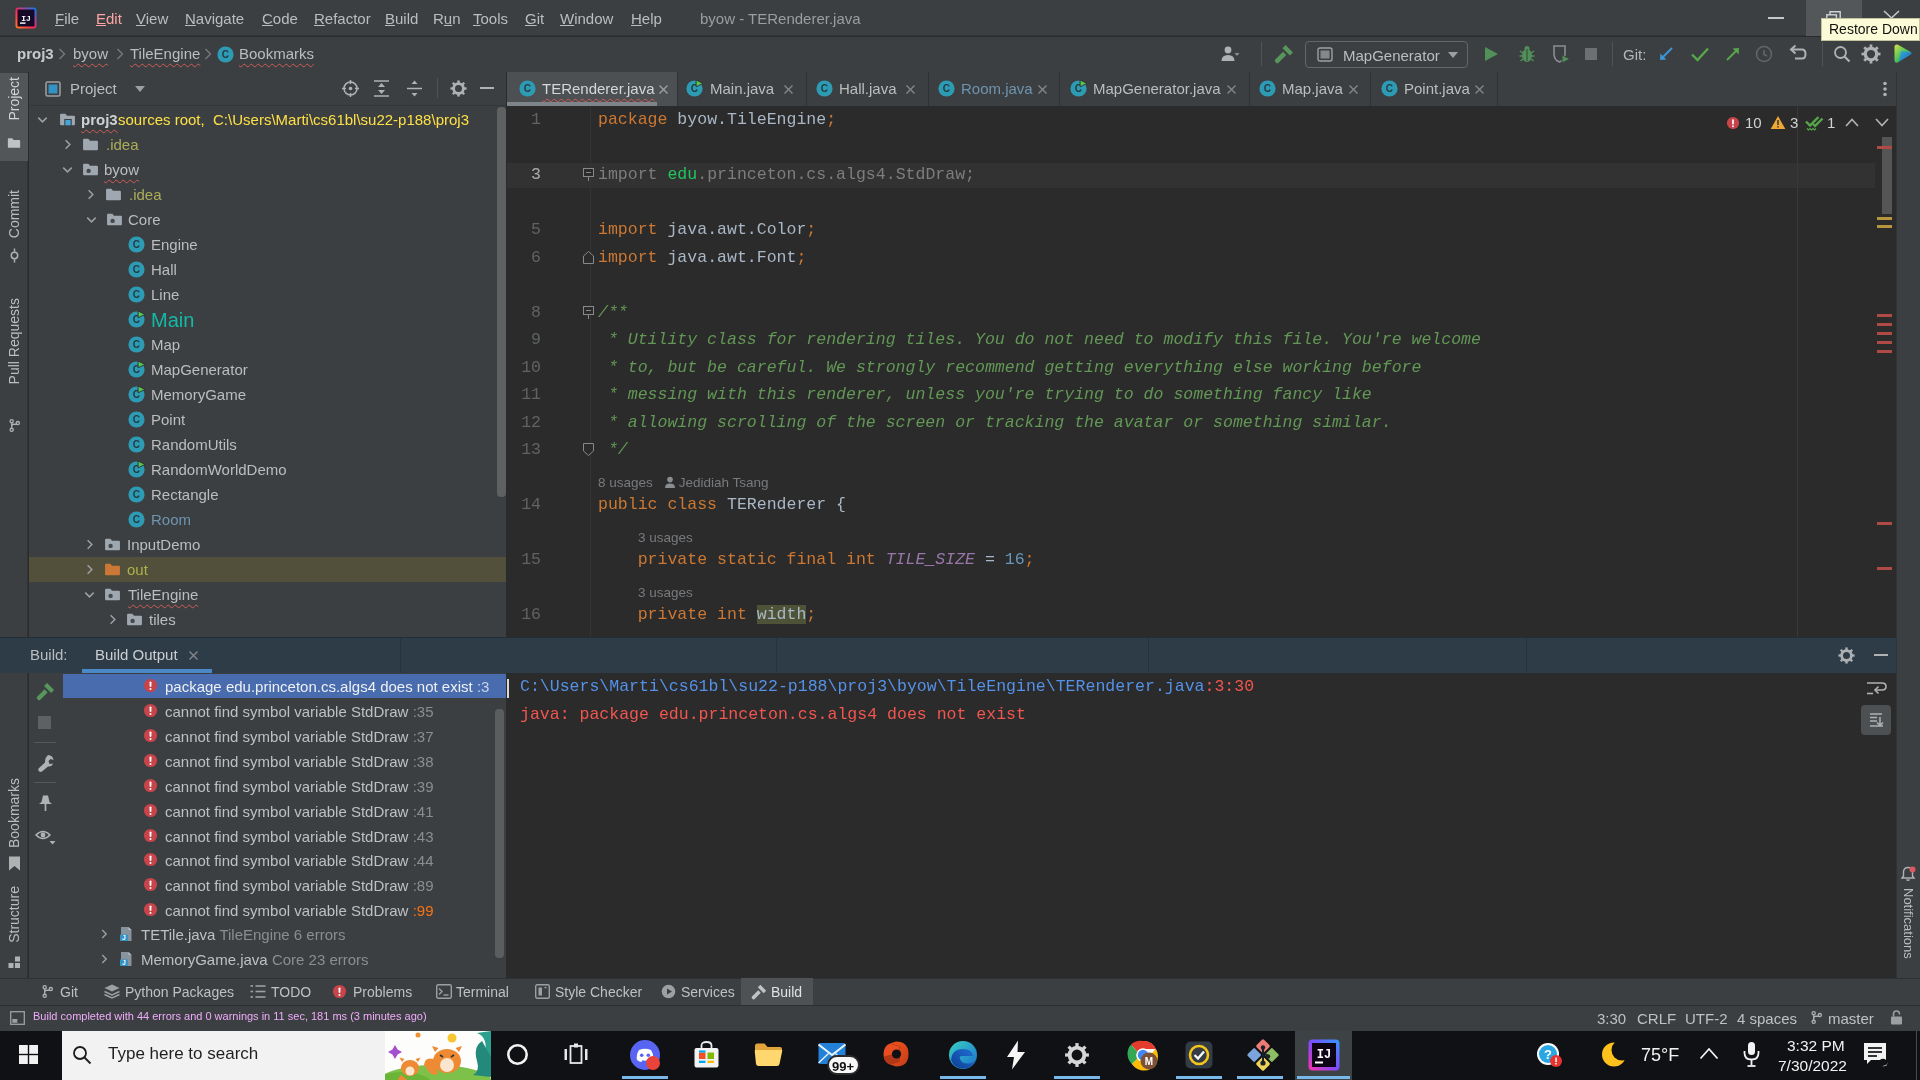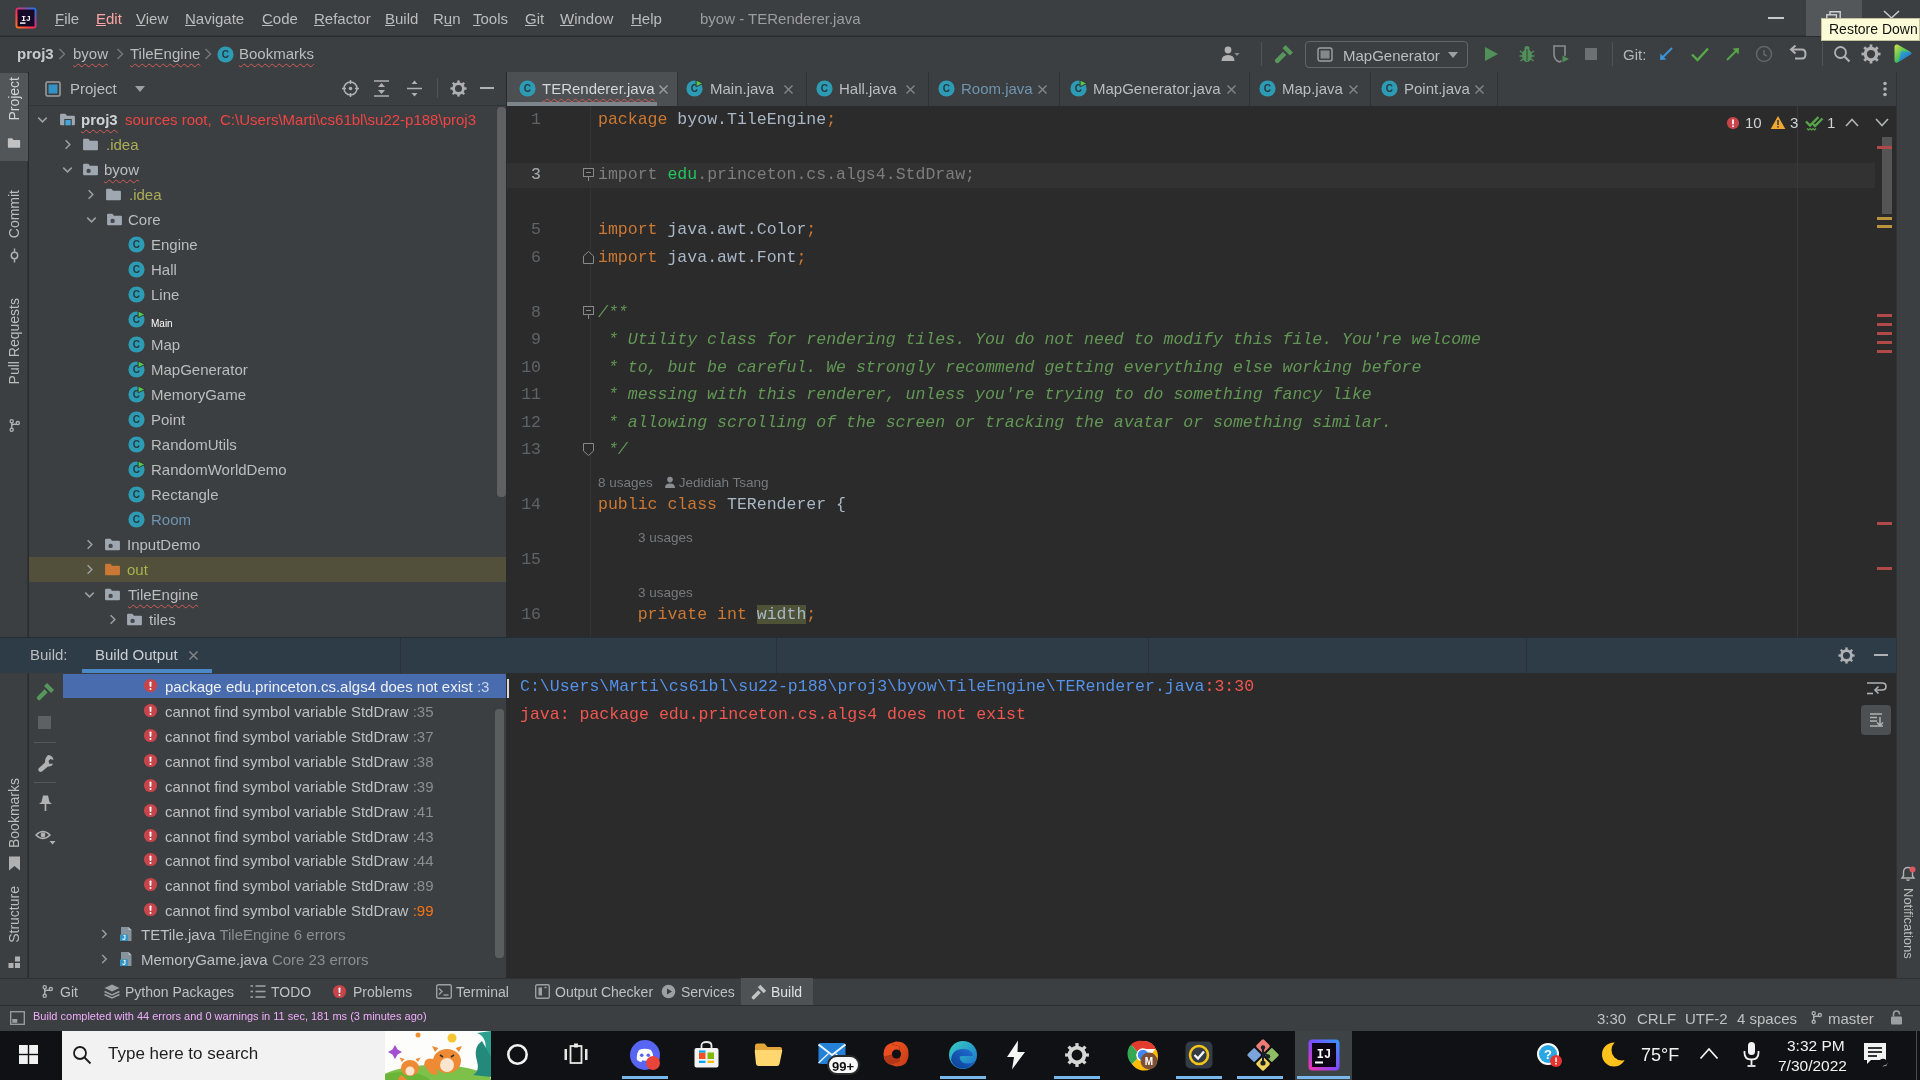--- a/index.html
+++ b/index.html
@@ -285,21 +285,21 @@
 <div class="a" style="left:480px;top:87px;width:14px;height:2px;background:#afb1b3"></div>
 
 <div class="a" style="left:29px;top:557px;width:477px;height:25px;background:#52503a"></div>
 <svg class="a" style="left:35px;top:112px" width="15" height="15" viewBox="0 0 16 16">
     <use href="#chd"></use>
   </svg>
 <svg class="a" style="left:59px;top:111px" width="17" height="17" viewBox="0 0 16 16">
     <use href="#foldroot"></use>
   </svg>
 <div class="t sq" style="left:81px;top:111px;font-size:15px;font-weight:bold;color:#cfd1d3">proj3</div>
-<div class="t" style="left:125px;top:111px;font-size:15px;color:#ef4444">sources root,  C:\Users\Marti\cs61bl\su22-p188\proj3</div>
+<div class="t" style="left:118px;top:111px;font-size:15px;color:#fde047">sources root,  C:\Users\Marti\cs61bl\su22-p188\proj3</div>
 <svg class="a" style="left:60px;top:137px" width="15" height="15" viewBox="0 0 16 16">
     <use href="#chr"></use>
   </svg>
 <svg class="a" style="left:82px;top:136px" width="17" height="17" viewBox="0 0 16 16">
     <use href="#fold"></use>
   </svg>
 <div class="t" style="left:106px;top:136px;font-size:15px;color:#acad59">.idea</div>
 <svg class="a" style="left:60px;top:162px" width="15" height="15" viewBox="0 0 16 16">
     <use href="#chd"></use>
   </svg>
@@ -329,21 +329,21 @@
     <use href="#cls"></use>
   </svg>
 <div class="t" style="left:151px;top:261px;font-size:15px;color:#bbbdbf">Hall</div>
 <svg class="a" style="left:128px;top:286px" width="17" height="17" viewBox="0 0 16 16">
     <use href="#cls"></use>
   </svg>
 <div class="t" style="left:151px;top:286px;font-size:15px;color:#bbbdbf">Line</div>
 <svg class="a" style="left:128px;top:311px" width="17" height="17" viewBox="0 0 16 16">
     <use href="#clsrun"></use>
   </svg>
-<div class="t" style="left:151px;top:318px;font-size:10px;color:#ffffff">Main</div>
+<div class="t" style="left:151px;top:309px;font-size:20px;color:#14b8a6">Main</div>
 <svg class="a" style="left:128px;top:336px" width="17" height="17" viewBox="0 0 16 16">
     <use href="#cls"></use>
   </svg>
 <div class="t" style="left:151px;top:336px;font-size:15px;color:#bbbdbf">Map</div>
 <svg class="a" style="left:128px;top:361px" width="17" height="17" viewBox="0 0 16 16">
     <use href="#clsrun"></use>
   </svg>
 <div class="t" style="left:151px;top:361px;font-size:15px;color:#bbbdbf">MapGenerator</div>
 <svg class="a" style="left:128px;top:386px" width="17" height="17" viewBox="0 0 16 16">
     <use href="#clsrun"></use>
@@ -503,20 +503,21 @@
  * to, but be careful. We strongly recommend getting everything else working before
  * messing with this renderer, unless you're trying to do something fancy like
  * allowing scrolling of the screen or tracking the avatar or something similar.
  */</span></div>
 <div class="t" style="left:91px;top:363px;font-family:'Liberation Sans',sans-serif;font-size:13.5px;color:#787a7d">8 usages<svg style="position:relative;top:2px;left:0" width="26" height="13" viewBox="0 0 26 13">
         <circle cx="17" cy="3.6" r="2.8" fill="#8a8d8f"></circle>
         <path d="M12 12 Q12 7.6 17 7.6 Q22 7.6 22 12 Z" fill="#8a8d8f"></path>
       </svg>Jedidiah Tsang</div>
 <div class="t" style="left:91px;top:385px;line-height:27.5px"><span style="color:#cc7832">public class </span>TERenderer {</div>
 <div class="t" style="left:131px;top:418px;font-family:'Liberation Sans',sans-serif;font-size:13.5px;color:#787a7d">3 usages</div>
+<div class="t" style="left:91px;top:440px;line-height:27.5px"><span style="color:#cc7832">    private static final int </span><span style="color:#9876aa;font-style:italic">TILE_SIZE </span>= <span style="color:#6897bb">16</span><span style="color:#cc7832">;</span></div>
 <div class="t" style="left:131px;top:473px;font-family:'Liberation Sans',sans-serif;font-size:13.5px;color:#787a7d">3 usages</div>
 <div class="t" style="left:91px;top:495px;line-height:27.5px"><span style="color:#cc7832">    private int </span><span style="background:#4e5338">width</span><span style="color:#cc7832">;</span></div>
 </div>
 
 <svg class="a" style="left:583px;top:168px" width="11" height="13" viewBox="0 0 11 13">
     <rect x="0.5" y="0.5" width="10" height="8" fill="#2b2b2b" stroke="#87898b"></rect>
     <line x1="3" y1="4.5" x2="8" y2="4.5" stroke="#87898b"></line>
     <line x1="5.5" y1="9" x2="5.5" y2="13" stroke="#87898b"></line>
   </svg>
 <svg class="a" style="left:583px;top:251px" width="11" height="13" viewBox="0 0 11 13">
@@ -716,21 +717,21 @@
     <rect x="0.7" y="0.7" width="14.6" height="13.6" rx="1.5" fill="none" stroke="#9da0a2" stroke-width="1.4"></rect>
     <path d="M3 4.5 L6 7.5 L3 10.5" fill="none" stroke="#9da0a2" stroke-width="1.4"></path>
     <line x1="7.5" y1="11" x2="12.5" y2="11" stroke="#9da0a2" stroke-width="1.4"></line>
   </svg>
 <div class="t" style="left:456px;top:984px;font-size:14px;color:#bec0c2">Terminal</div>
 <svg class="a" style="left:535px;top:984px" width="15" height="15" viewBox="0 0 15 15">
     <rect x="0.7" y="0.7" width="13.6" height="13.6" rx="1.5" fill="none" stroke="#9da0a2" stroke-width="1.4"></rect>
     <rect x="3.5" y="3.5" width="3.5" height="8" fill="#9da0a2"></rect>
     <line x1="9.5" y1="3.5" x2="11.5" y2="3.5" stroke="#9da0a2" stroke-width="1.4"></line>
   </svg>
-<div class="t" style="left:555px;top:984px;font-size:14px;color:#bec0c2">Output Checker</div>
+<div class="t" style="left:555px;top:984px;font-size:14px;color:#bec0c2">Style Checker</div>
 <svg class="a" style="left:661px;top:984px" width="15" height="15" viewBox="0 0 15 15">
     <circle cx="7.5" cy="7.5" r="6.8" fill="#9da0a2"></circle>
     <path d="M6 4.5 L11 7.5 L6 10.5 Z" fill="#3c3f41"></path>
   </svg>
 <div class="t" style="left:681px;top:984px;font-size:14px;color:#bec0c2">Services</div>
 <div class="a" style="left:741px;top:978px;width:72px;height:27px;background:#4e5254"></div>
 <svg class="a" style="left:751px;top:984px" width="16" height="16" viewBox="0 0 16 16">
     <path d="M9.3 0.8 L15.2 6.7 L12.7 9.2 L6.8 3.3 Z" fill="#c0c2c4"></path>
     <path d="M7.2 6.2 L9.8 8.8 L3.6 15 Q2.6 15.9 1.6 14.9 L1.1 14.4 Q0.1 13.4 1 12.4 Z" fill="#c0c2c4"></path>
   </svg>

